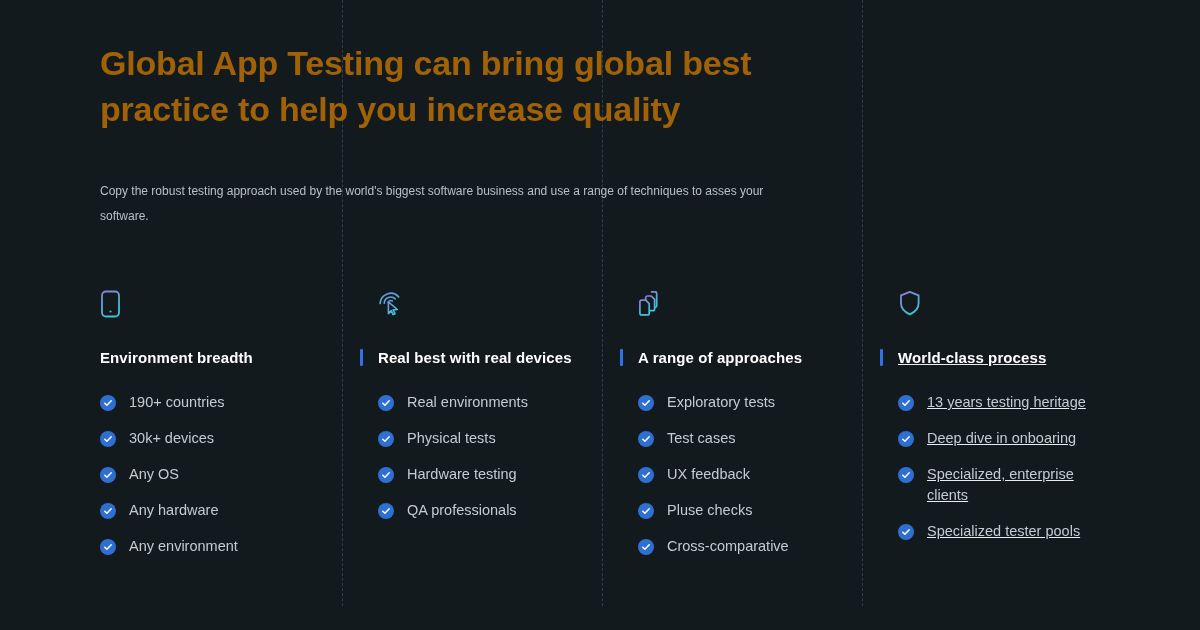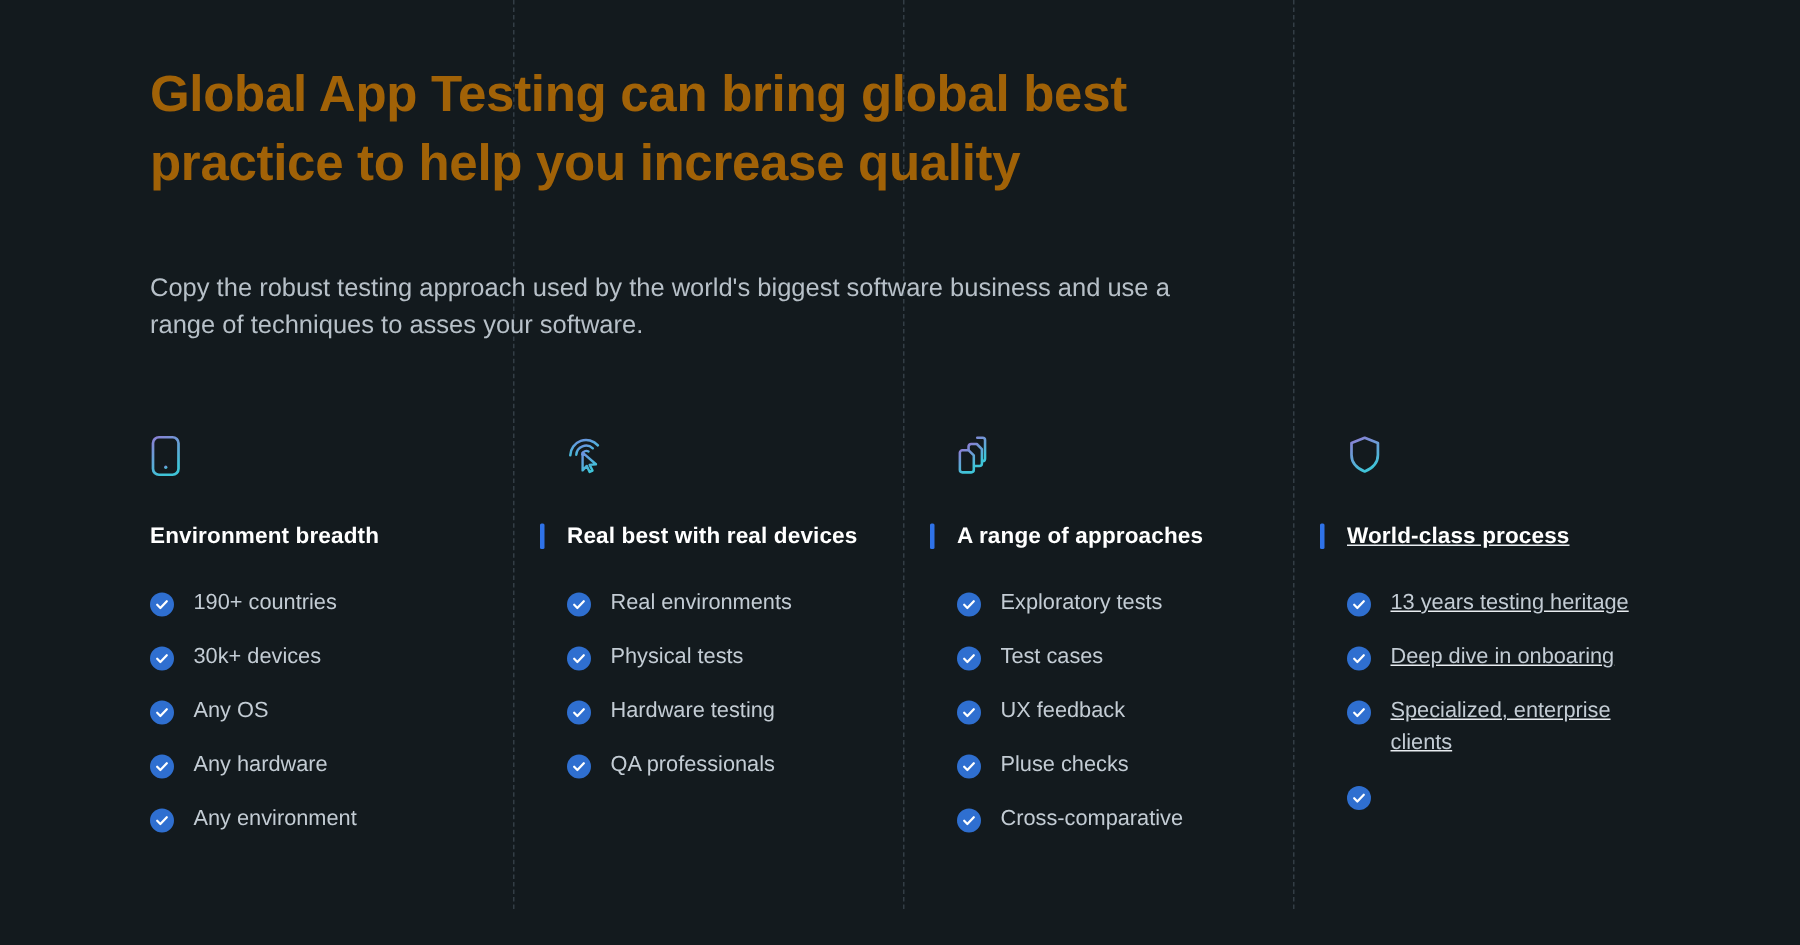--- a/index.html
+++ b/index.html
@@ -44,21 +44,21 @@
     line-height: 46px;
     font-weight: 700;
     letter-spacing: -0.2px;
     color: #a16207;
     max-width: 690px;
   }
 
   
   .subtitle {
     margin-top: 47px;
-    font-size: 17px;
+    font-size: 12px;
     line-height: 25px;
     color: #b7c0c8;
     font-weight: 400;
     max-width: 700px;
   }
 
   
   .columns {
     position: absolute;
     top: 290px;
@@ -364,18 +364,19 @@
               </svg>
           </span>
           <span class="ci-label">Specialized, enterprise clients</span>
         </li>
         <li class="check-item">
           <span class="bullet">
             <svg width="10" height="10" viewBox="0 0 10 10">
                 <path d="M1.8 5.2 L3.9 7.3 L8.2 2.8" stroke="#ffffff" stroke-width="1.5" fill="none" stroke-linecap="round" stroke-linejoin="round"></path>
               </svg>
           </span>
+          <span class="ci-label">Specialized tester pools</span>
         </li>
       </ul>
     </div>
 
   </div>
 </div>
 
 </body></html>

